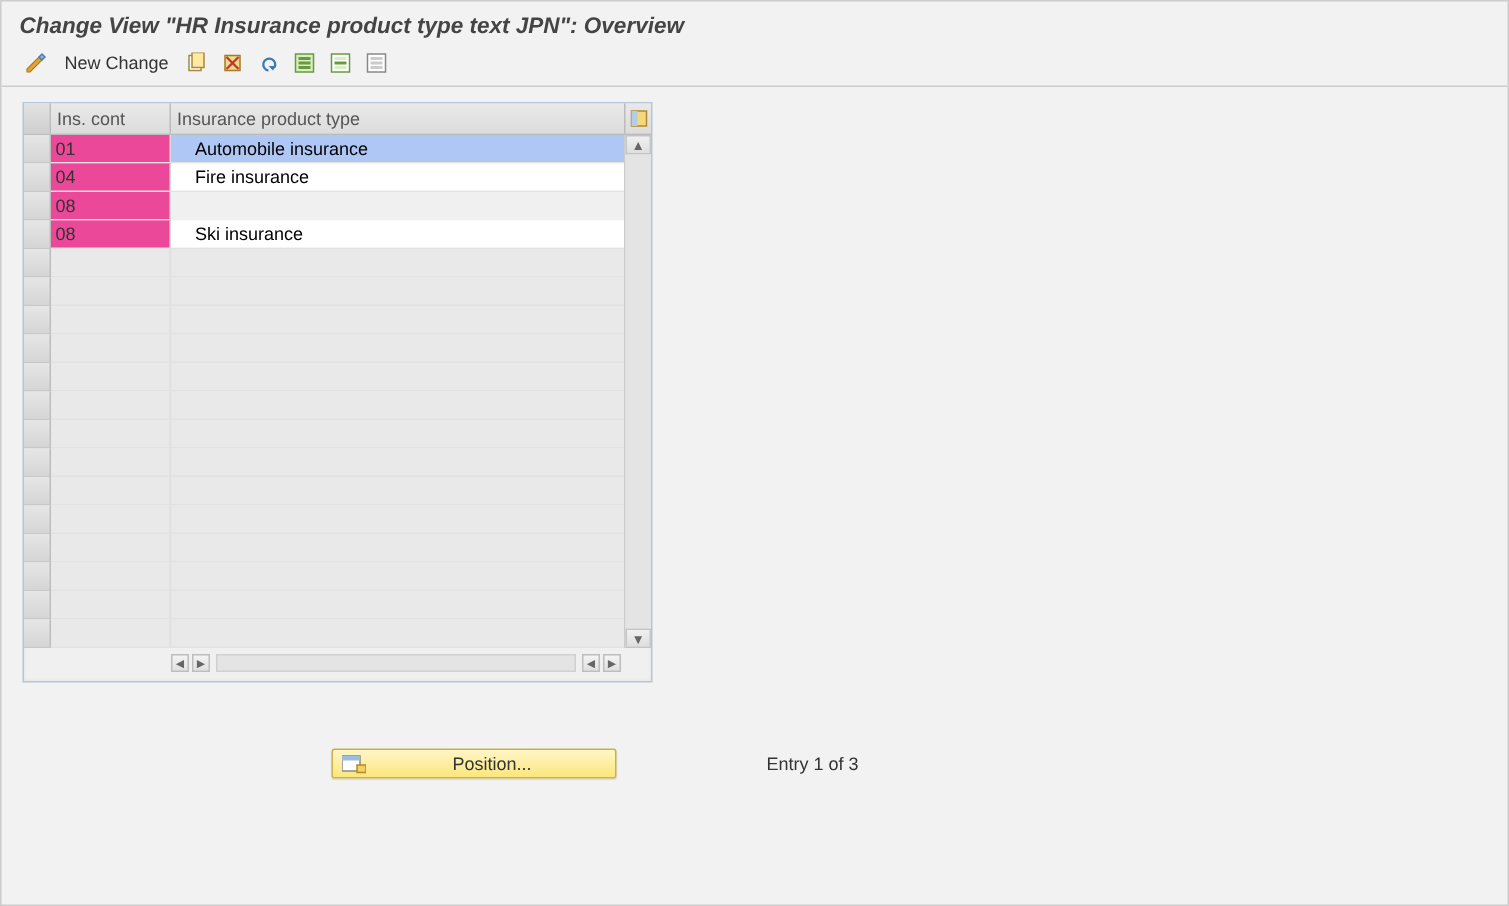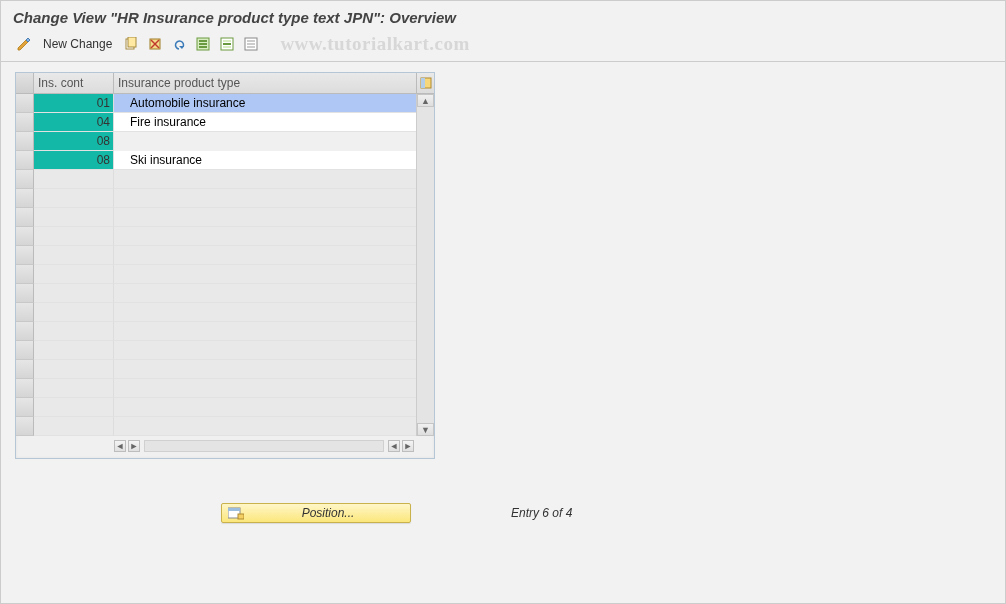--- a/index.html
+++ b/index.html
@@ -76,21 +76,21 @@
       border-bottom: 1px solid #c8c8c8;
     }
     .ins-cell {
       width: 80px;
       padding: 2px 3px;
       border-right: 1px solid #ddd;
       border-bottom: 1px solid #e2e2e2;
       background: #e9e9ea;
       color:#333;
     }
-    .ins-cell.filled { background:#14b8a6;text-align:right; }
+    .ins-cell.filled { background:#ec4899; }
     .type-cell {
       flex:1;
       border-bottom: 1px solid #e2e2e2;
       padding: 0;
       background: #e9e9ea;
     }
     .type-input {
       width: 100%; height: 100%;
       border: none;
       background: #fff;
@@ -111,21 +111,20 @@
     .hscroll .arrows-right { display:flex; gap:2px; margin-left:auto; margin-right:20px;}
     .hscroll .track { flex:1; background:#e4e4e4; height: 12px; margin: 0 4px; border:1px solid #d0d0d0;}
     .hbtn {
       width:12px; height:12px; display:flex; align-items:center; justify-content:center;
       border:1px solid #bdbdbd; background:linear-gradient(#f4f4f4,#e0e0e0); font-size:9px; color:#666; cursor:pointer;
     }
     
     .footer {
       display:flex; align-items:center; gap: 100px;
       margin: 44px 0 0 220px;
-      font-style: italic;
     }
     .pos-btn {
       display:flex; align-items:center;
       background: linear-gradient(to bottom, #fff6c7, #fbe77c);
       border: 1px solid #c9b24c;
       padding: 2px 6px;
       width: 190px;
       cursor:pointer;
       border-radius:2px;
       box-shadow: 0 1px 1px rgba(0,0,0,0.1);
@@ -187,21 +186,20 @@
       </svg>
   </span>
   <span class="tb-icon" title="Deselect All">
     <svg width="14" height="14">
         <rect x="1" y="1" width="12" height="12" fill="#fff" stroke="#888"></rect>
         <rect x="3" y="3" width="8" height="2" fill="#ccc"></rect>
         <rect x="3" y="6" width="8" height="2" fill="#ccc"></rect>
         <rect x="3" y="9" width="8" height="2" fill="#ccc"></rect>
       </svg>
   </span>
-  <span class="watermark">www.tutorialkart.com</span>
 </div>
 
 <div class="table-frame">
   <div class="tbl-head">
     <div class="sel-col"></div>
     <div class="col-ins">Ins. cont</div>
     <div class="col-type">Insurance product type</div>
     <div class="cfg">
       <svg width="12" height="12">
           <rect x="1" y="1" width="10" height="10" fill="#f6d77a" stroke="#b08a2e"></rect>
@@ -325,14 +323,14 @@
   <div class="pos-btn">
     <span class="ic">
       <svg width="16" height="14">
           <rect x="0" y="2" width="12" height="10" fill="#fff" stroke="#888"></rect>
           <rect x="0" y="2" width="12" height="3" fill="#9bbde0"></rect>
           <rect x="10" y="8" width="6" height="5" fill="#f4cf62" stroke="#b08a2e"></rect>
         </svg>
     </span>
     <span class="lbl">Position...</span>
   </div>
-  <div class="entry-text">Entry 6 of 4</div>
+  <div class="entry-text">Entry 1 of 3</div>
 </div>
 
 </body></html>

